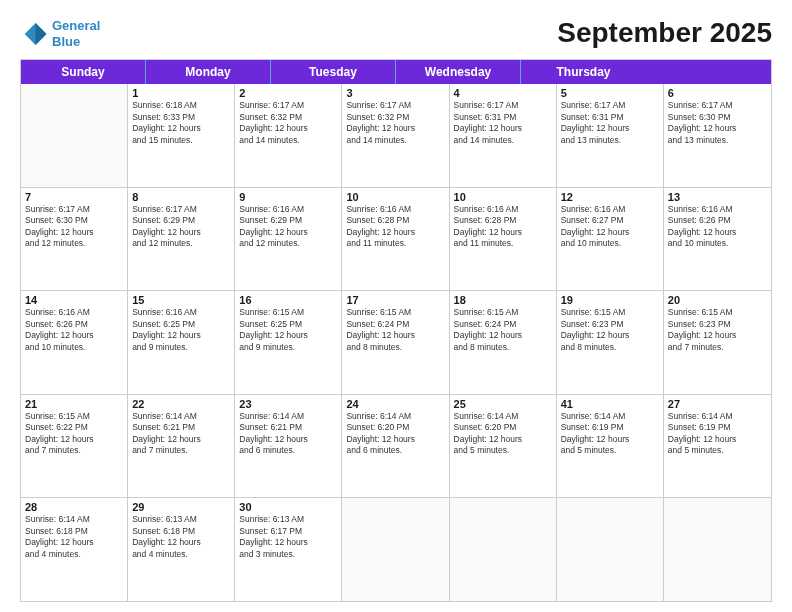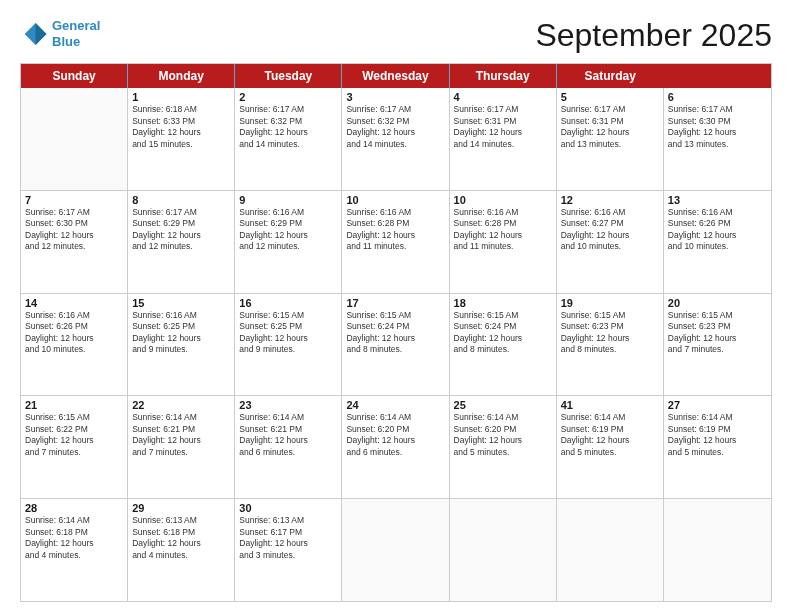--- a/index.html
+++ b/index.html
@@ -38,39 +38,39 @@
       color: #2e8bc0;
     }
     .logo-icon {
       width: 28px;
       height: 28px;
     }
     .title-block {
       text-align: right;
     }
     .month-title {
-      font-size: 32px;
-      font-weight: normal;
+      font-size: 28px;
+      font-weight: bold;
       color: #1a1a1a;
       line-height: 1.1;
     }
     .subtitle {
       font-size: 14px;
       color: #444;
     }
     .calendar {
       flex: 1;
       display: flex;
       flex-direction: column;
       border: 1px solid #ccc;
     }
     .day-headers {
       display: grid;
-      grid-template-columns: repeat(7, 1fr);
-      background: #b91c1c;
+      grid-template-columns: repeat(6, 1fr);
+      background: #6d28d9;
     }
     .day-header {
       color: #fff;
       font-size: 12px;
       font-weight: bold;
       text-align: center;
       padding: 5px 2px;
       border-right: 1px solid #5aa8d0;
     }
     .day-header:last-child { border-right: none; }
@@ -127,21 +127,20 @@
     </div>
   </div>
 
   <div class="calendar">
     <div class="day-headers">
         <div class="day-header">Sunday</div>
         <div class="day-header">Monday</div>
         <div class="day-header">Tuesday</div>
         <div class="day-header">Wednesday</div>
         <div class="day-header">Thursday</div>
-        <div class="day-header">Saturday</div>
       </div>
     <div class="calendar-body">
         <div class="week-row">
           <div class="day-cell empty"></div>
           <div class="day-cell">
             <div class="day-num">1</div>
             <div class="day-info" style="white-space: pre-line;">Sunrise: 6:18 AM
 Sunset: 6:33 PM
 Daylight: 12 hours
 and 15 minutes.</div>

